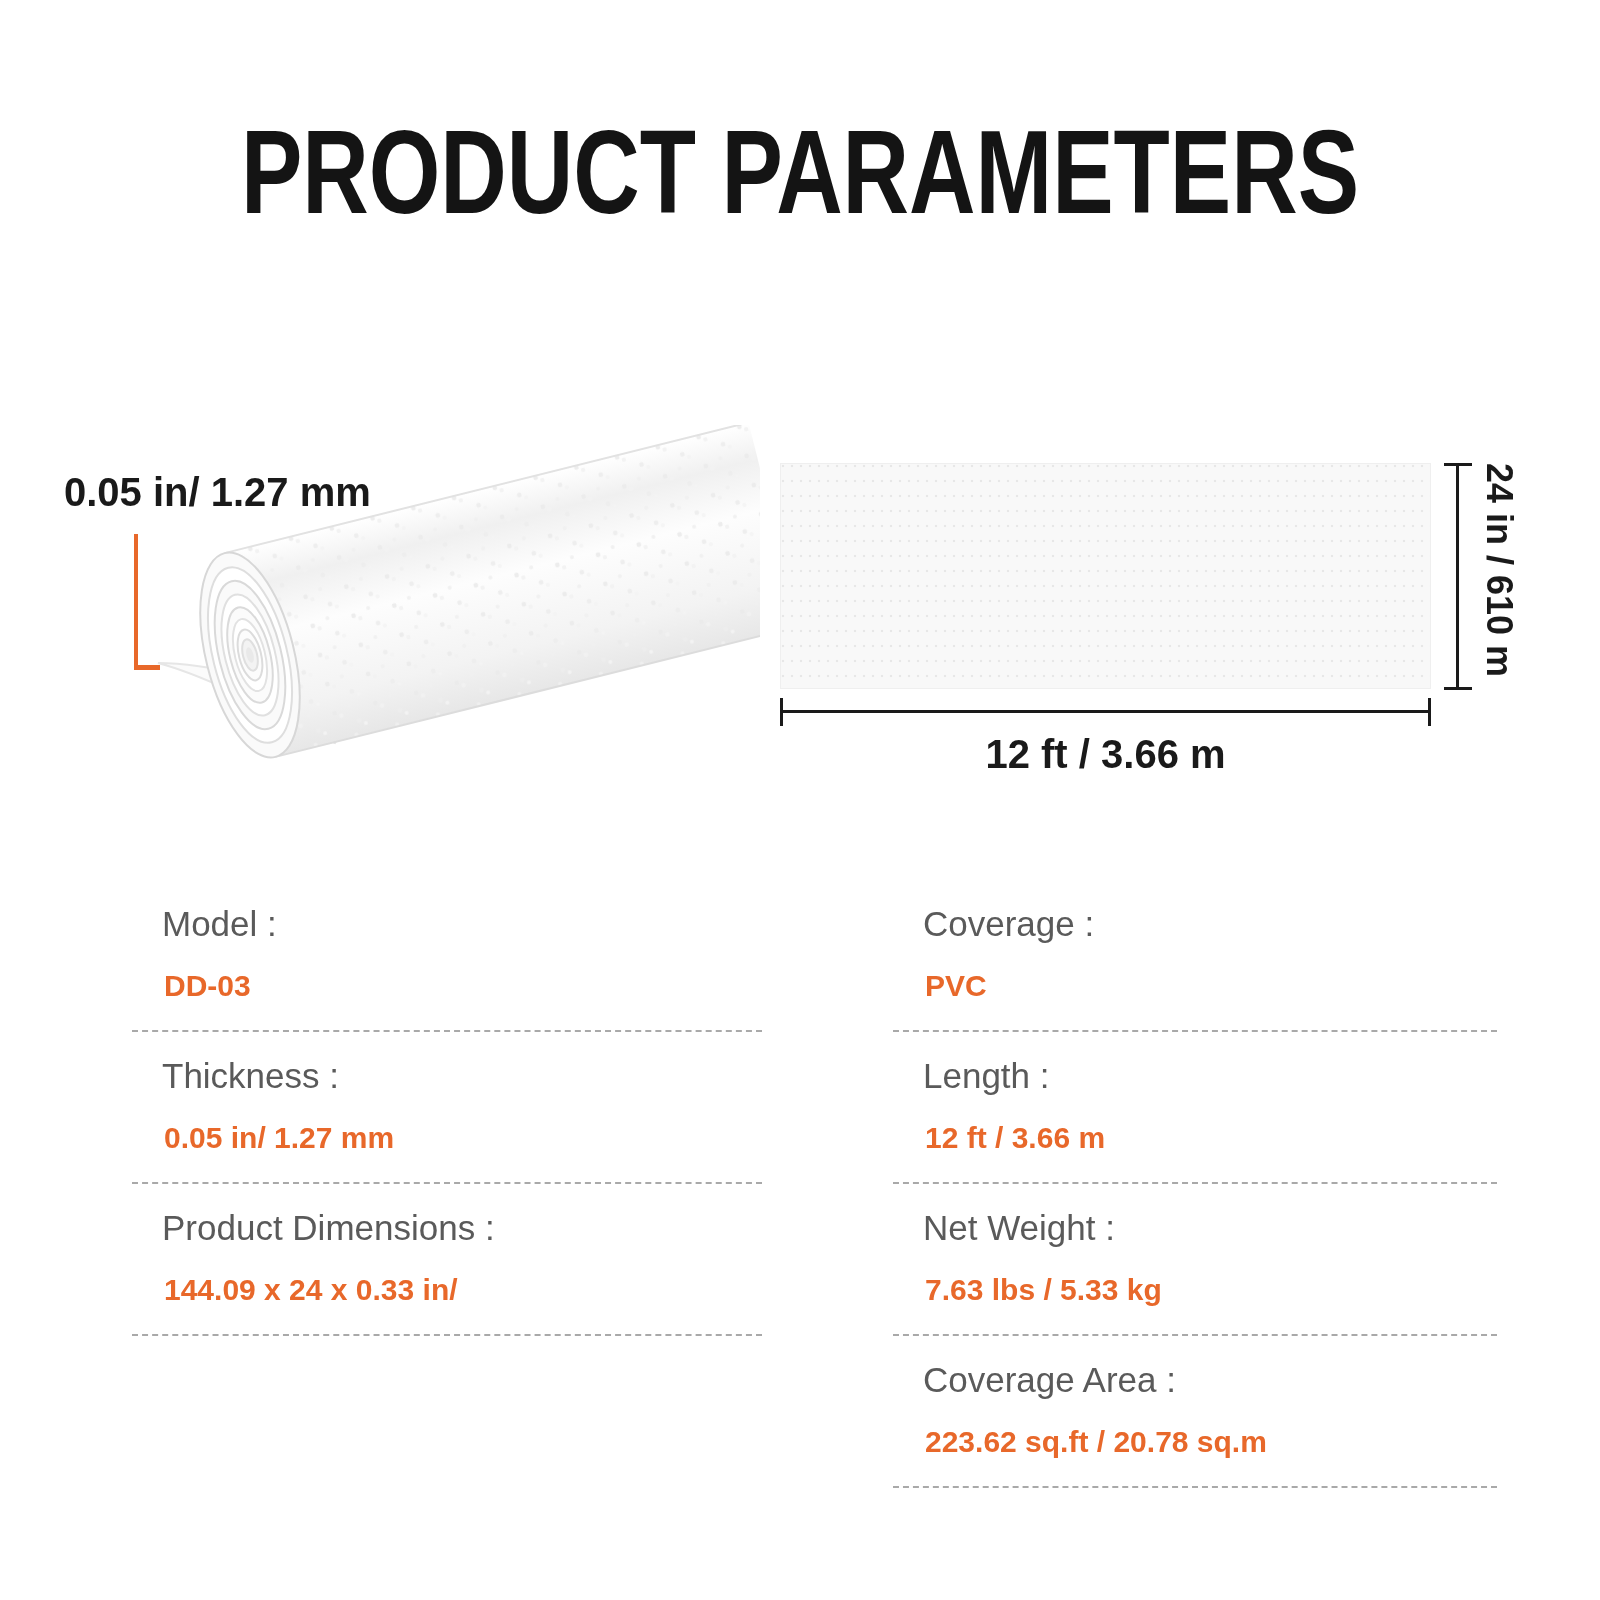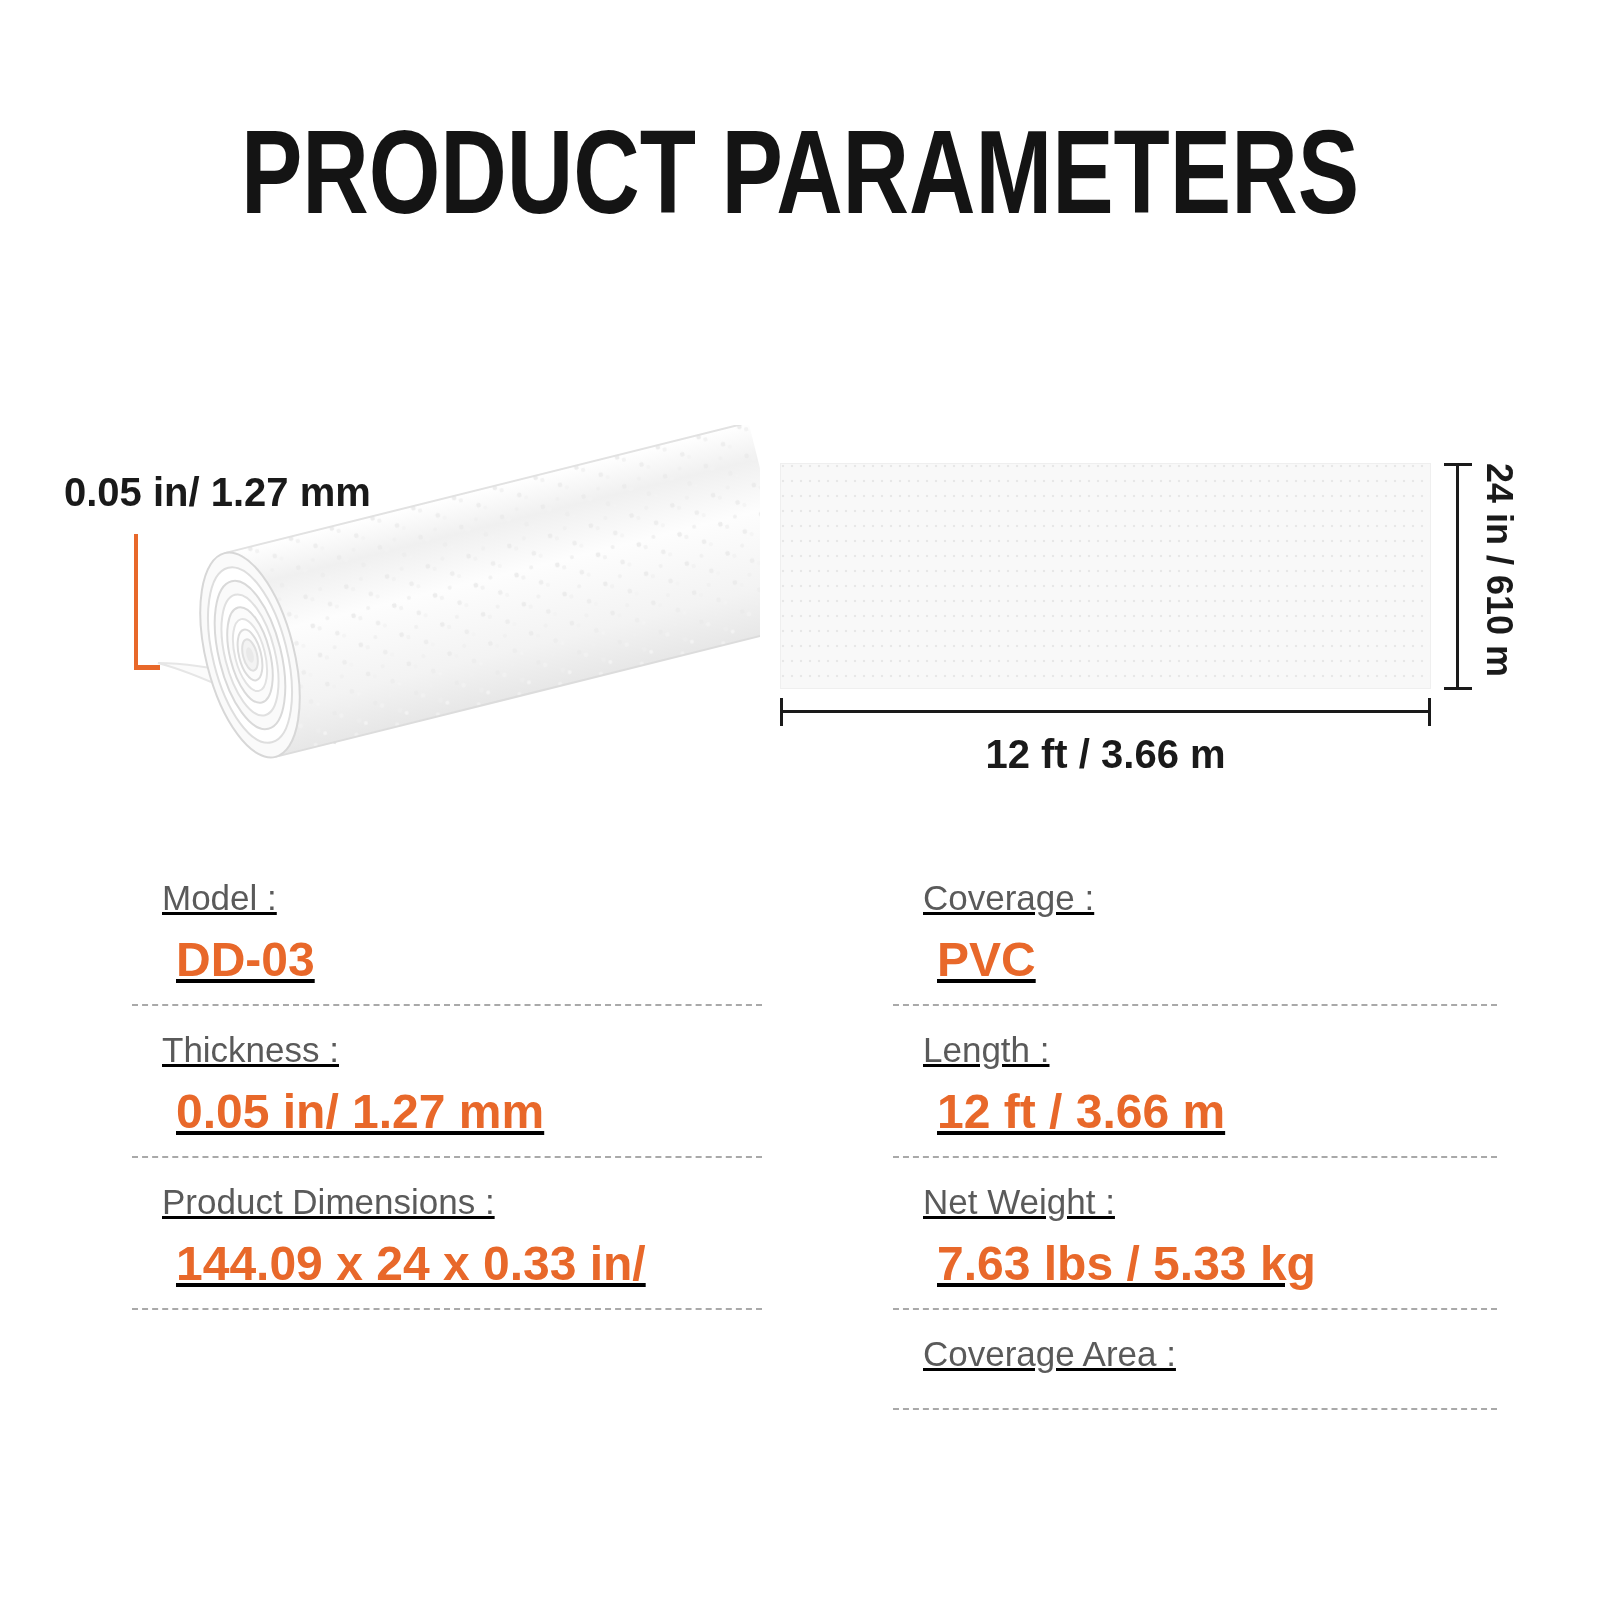--- a/index.html
+++ b/index.html
@@ -33,26 +33,26 @@
   .dim-h .cap-l, .dim-h .cap-r { position:absolute; top:0; width:3px; height:28px; background:#1a1a1a; }
   .dim-h .cap-l { left:0; } .dim-h .cap-r { right:0; }
 
   .height-label { position:absolute; left:1478px; top:463px; height:227px;
                   display:flex; align-items:center; writing-mode:vertical-rl;
                   font-size:36px; font-weight:bold; color:#1a1a1a; white-space:nowrap; }
   .width-label  { position:absolute; left:780px; top:732px; width:651px; text-align:center;
                   font-size:40px; font-weight:bold; color:#1a1a1a; }
 
   
-  .spec-col { position:absolute; top:854px;text-decoration:underline; }
+  .spec-col { position:absolute; top:880px; }
   .spec-col.left  { left:132px; width:630px; }
   .spec-col.right { left:893px; width:604px; }
   .spec-row { padding:24px 0 18px; border-bottom:2px dashed #a9a9a9; }
   .spec-label { font-size:35px; line-height:40px; color:#5a5a5a; margin:0 0 16px 30px; }
-  .spec-value { font-size:48px; line-height:52px; font-weight:bold; color:var(--accent); margin-left:44px; }
+  .spec-value { font-size:30px; line-height:52px; font-weight:bold; color:var(--accent); margin-left:32px; }
 
   :root { --accent:#e8682a; }
 </style>
 </head>
 <body>
 
 <h1 class="title">PRODUCT PARAMETERS</h1>
 
 <div class="roll-wrap">
   <svg width="660" height="470" viewBox="0 0 660 470">
@@ -136,14 +136,15 @@
   <div class="spec-row">
     <div class="spec-label">Length :</div>
     <div class="spec-value">12 ft / 3.66 m</div>
   </div>
   <div class="spec-row">
     <div class="spec-label">Net Weight :</div>
     <div class="spec-value">7.63 lbs / 5.33 kg</div>
   </div>
   <div class="spec-row">
     <div class="spec-label">Coverage Area :</div>
+    <div class="spec-value">223.62 sq.ft / 20.78 sq.m</div>
   </div>
 </div>
 
 </body></html>

